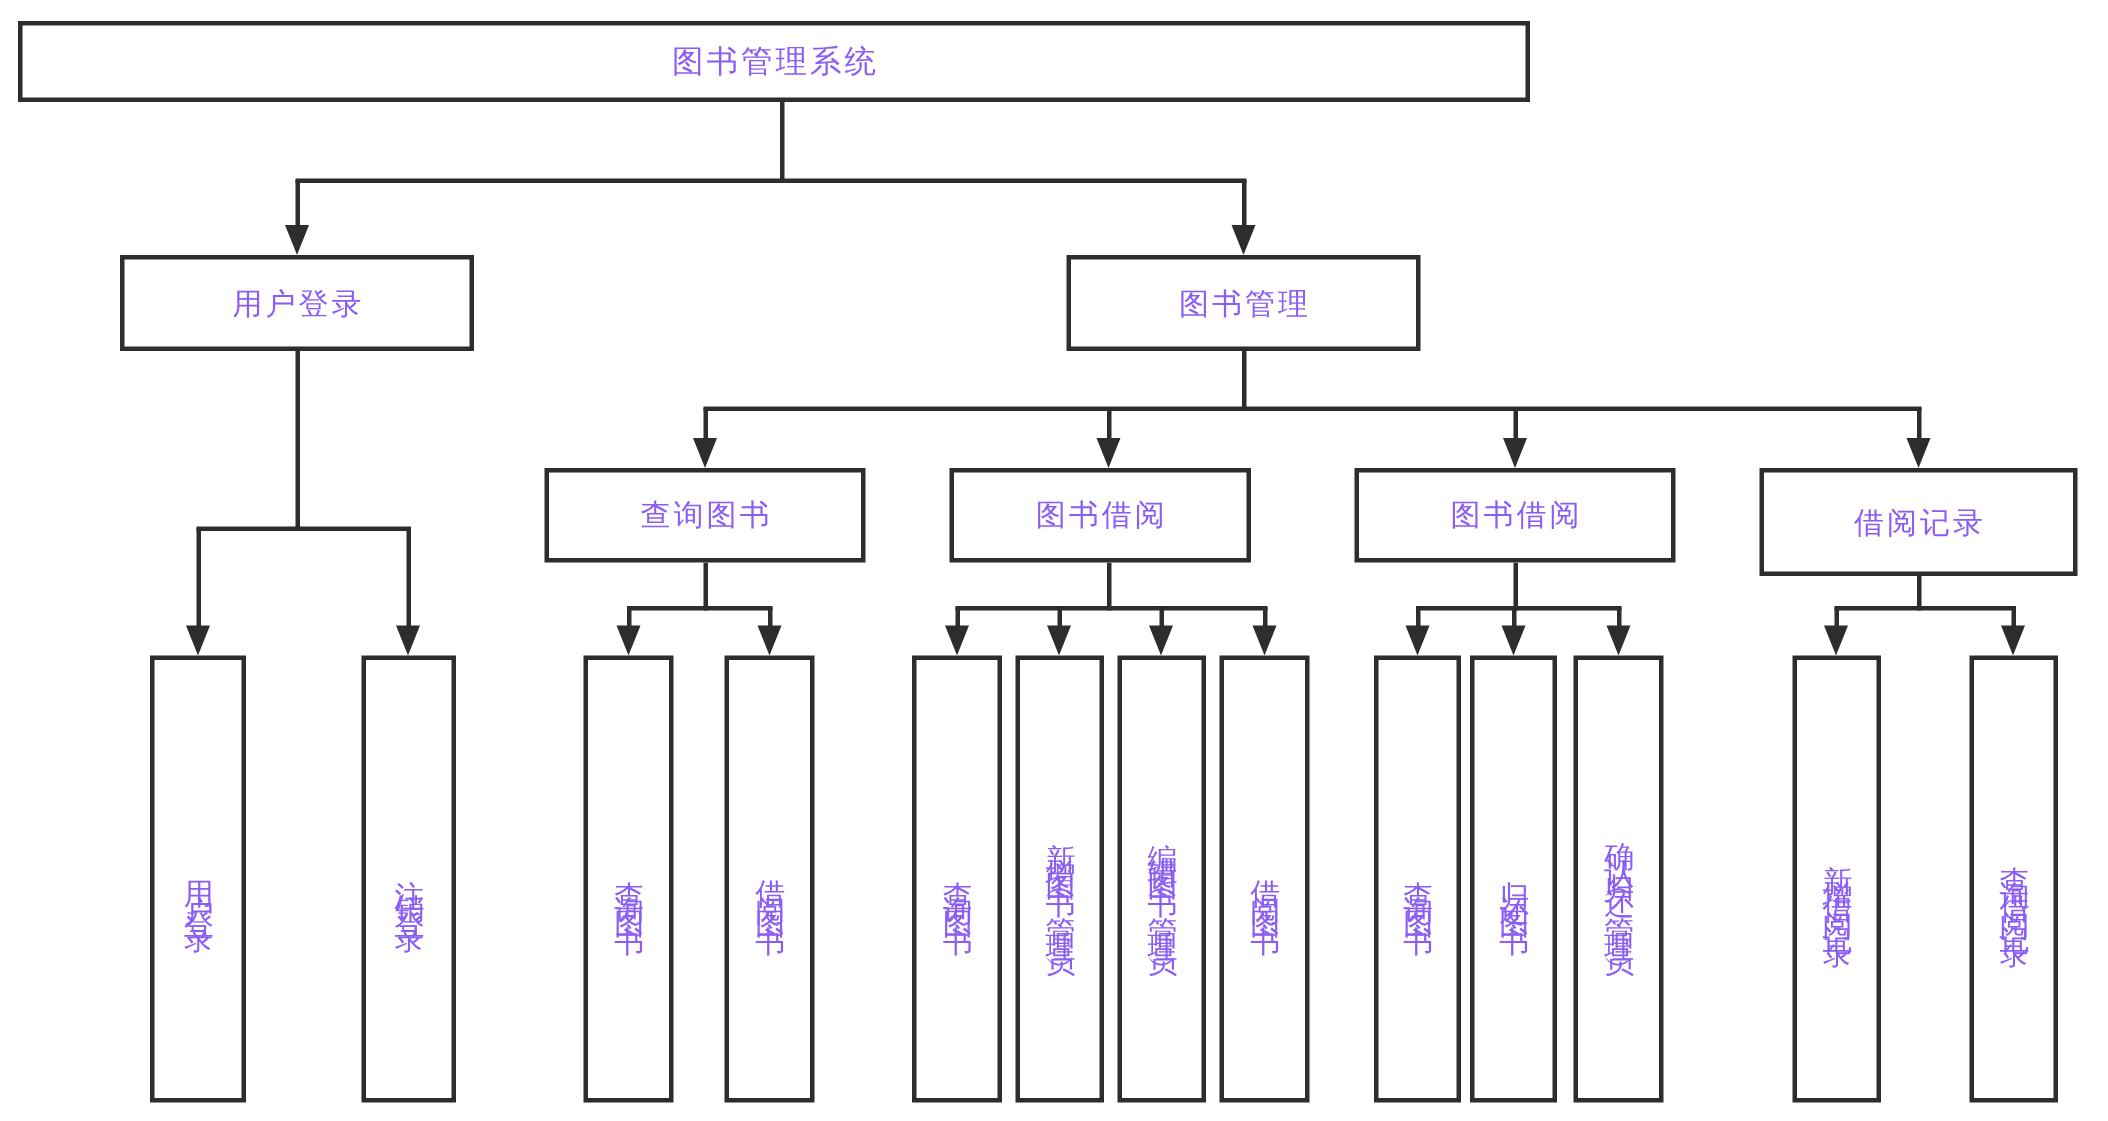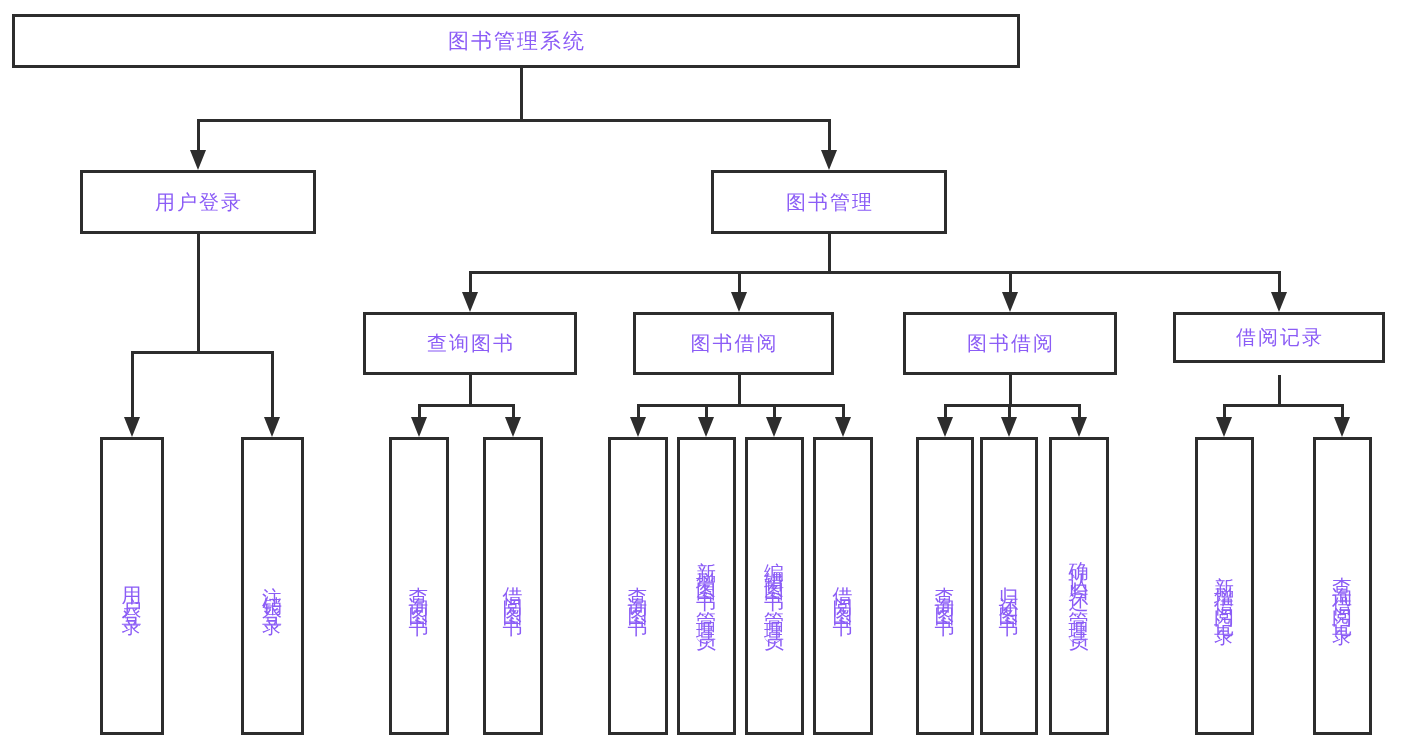--- a/index.html
+++ b/index.html
@@ -127,21 +127,21 @@
 
   <div class="node node-h" style="left:363px;top:312px;width:214px;height:63px">
     <span>查询图书</span>
   </div>
   <div class="node node-h" style="left:633px;top:312px;width:201px;height:63px">
     <span>图书借阅</span>
   </div>
   <div class="node node-h" style="left:903px;top:312px;width:214px;height:63px">
     <span>图书借阅</span>
   </div>
-  <div class="node node-h" style="left:1173px;top:312px;width:212px;height:51px">
+  <div class="node node-h" style="left:1173px;top:312px;width:212px;height:72px">
     <span>借阅记录</span>
   </div>
 
   <div class="node node-v" style="left:100px;top:437px;width:64px;height:298px">
     <span>用户登录</span>
   </div>
   <div class="node node-v" style="left:241px;top:437px;width:63px;height:298px">
     <span>注销登录</span>
   </div>
 

